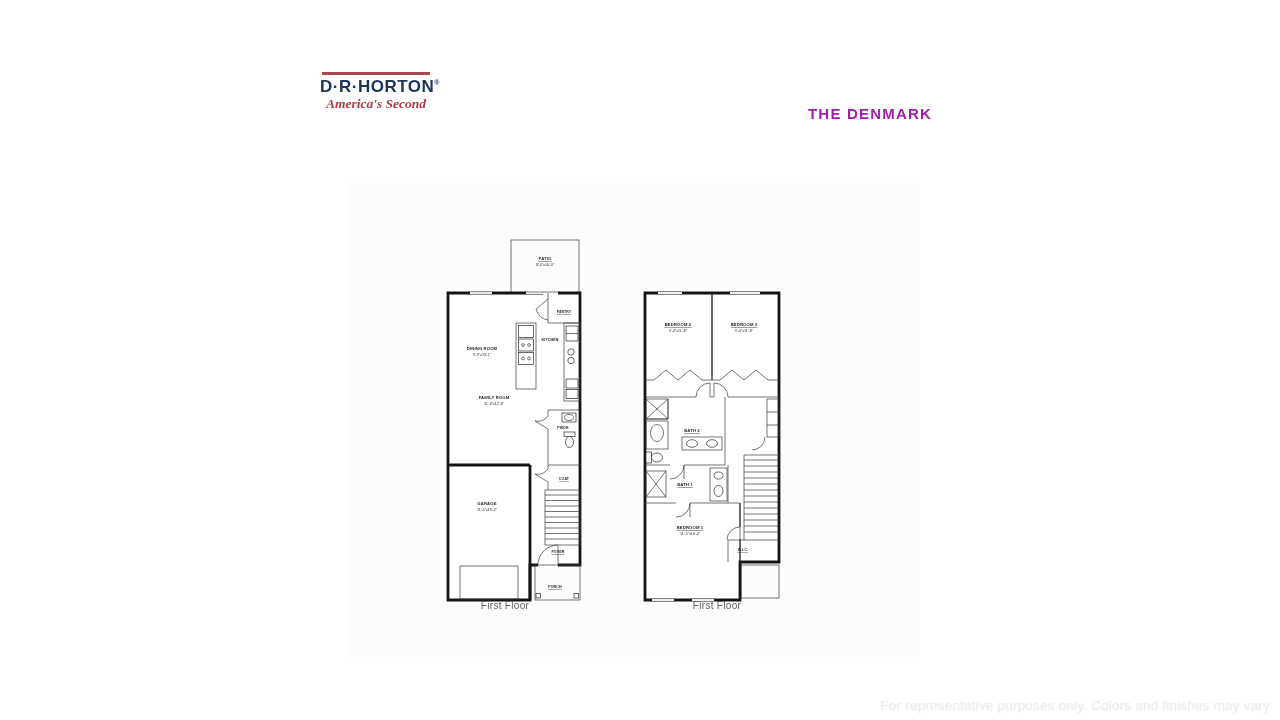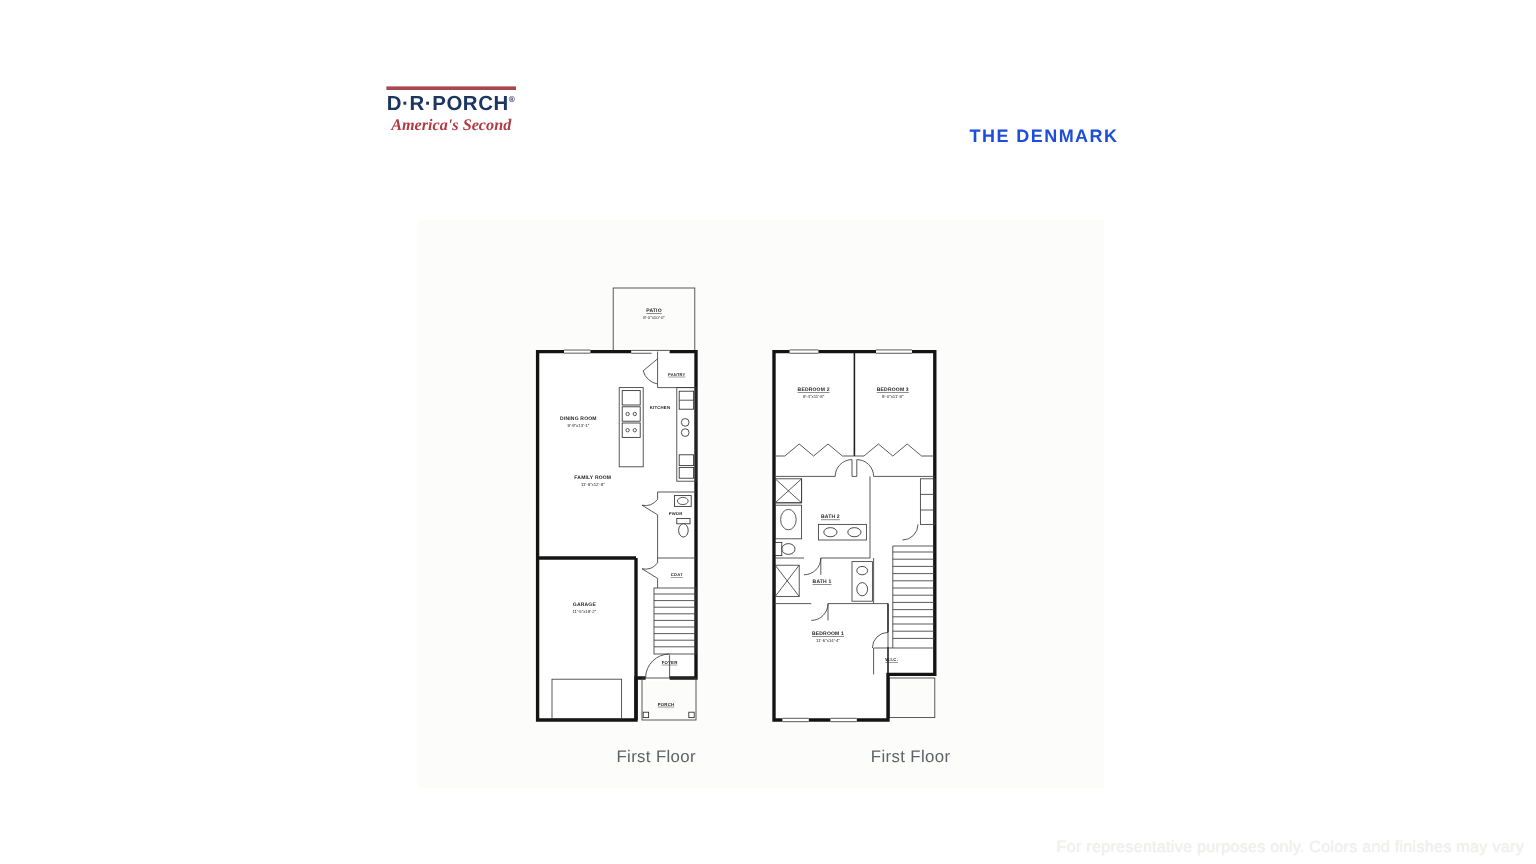--- a/index.html
+++ b/index.html
@@ -13,23 +13,23 @@
   }
   
   .logo{position:absolute;left:320px;top:72px;width:112px;text-align:center;}
   .logo-rule{height:2.5px;background:#a8474d;margin:0 2px 3px 2px;}
   .logo-word{font-size:17px;font-weight:bold;color:#1d3660;letter-spacing:.5px;line-height:1.05;white-space:nowrap;}
   .logo-reg{font-size:7px;vertical-align:super;color:#1d3660;}
   .logo-tag{font-family:"Liberation Serif",serif;font-style:italic;font-weight:bold;
     font-size:13.5px;color:#b23a42;margin-top:1px;}
   
   .plan-title{position:absolute;left:780px;top:105px;width:180px;text-align:center;
-    font-size:15px;font-weight:600;letter-spacing:1.2px;color:#1d4ed8;white-space:nowrap;}
-  .floor-caption{position:absolute;top:622px;width:150px;text-align:right;
-    font-size:14px;color:#5d6266;letter-spacing:.3px;}
+    font-size:15px;font-weight:600;letter-spacing:1.2px;color:#a21caf;white-space:nowrap;}
+  .floor-caption{position:absolute;top:600px;width:150px;text-align:center;
+    font-size:10px;color:#5d6266;letter-spacing:.3px;}
   .cap-first{left:430px;}
   .cap-second{left:642px;}
   
   .watermark{position:absolute;right:10px;top:698px;font-size:13.5px;
     color:#f0f0ee;text-shadow:0 0 1px #e4e4e2;letter-spacing:.2px;white-space:nowrap;}
   
   .plan-svg{position:absolute;}
   .ff{left:440px;top:233px;}
   .sf{left:640px;top:285px;}
   .w{stroke:#141414;stroke-width:2.8;fill:#ffffff;}
@@ -42,21 +42,21 @@
   .lblu{text-decoration:underline;}
   .dim{font:400 3.6px "Liberation Sans",sans-serif;fill:#2a2a2a;text-anchor:middle;}
 </style>
 </head>
 <body>
 
 <div class="sheet"></div>
 
 <div class="logo">
   <div class="logo-rule"></div>
-  <div class="logo-word"><span>D·R·PORCH</span><span class="logo-reg">®</span></div>
+  <div class="logo-word"><span>D·R·HORTON</span><span class="logo-reg">®</span></div>
   <div class="logo-tag">America's Second</div>
 </div>
 
 <div class="plan-title">THE DENMARK</div>
 
 <svg class="plan-svg ff" width="150" height="372" viewBox="0 0 150 372">
 
   <g>
     <rect class="t" x="71" y="7" width="68" height="53"></rect>
     <text class="lbl lblu" x="105" y="27">PATIO</text>

